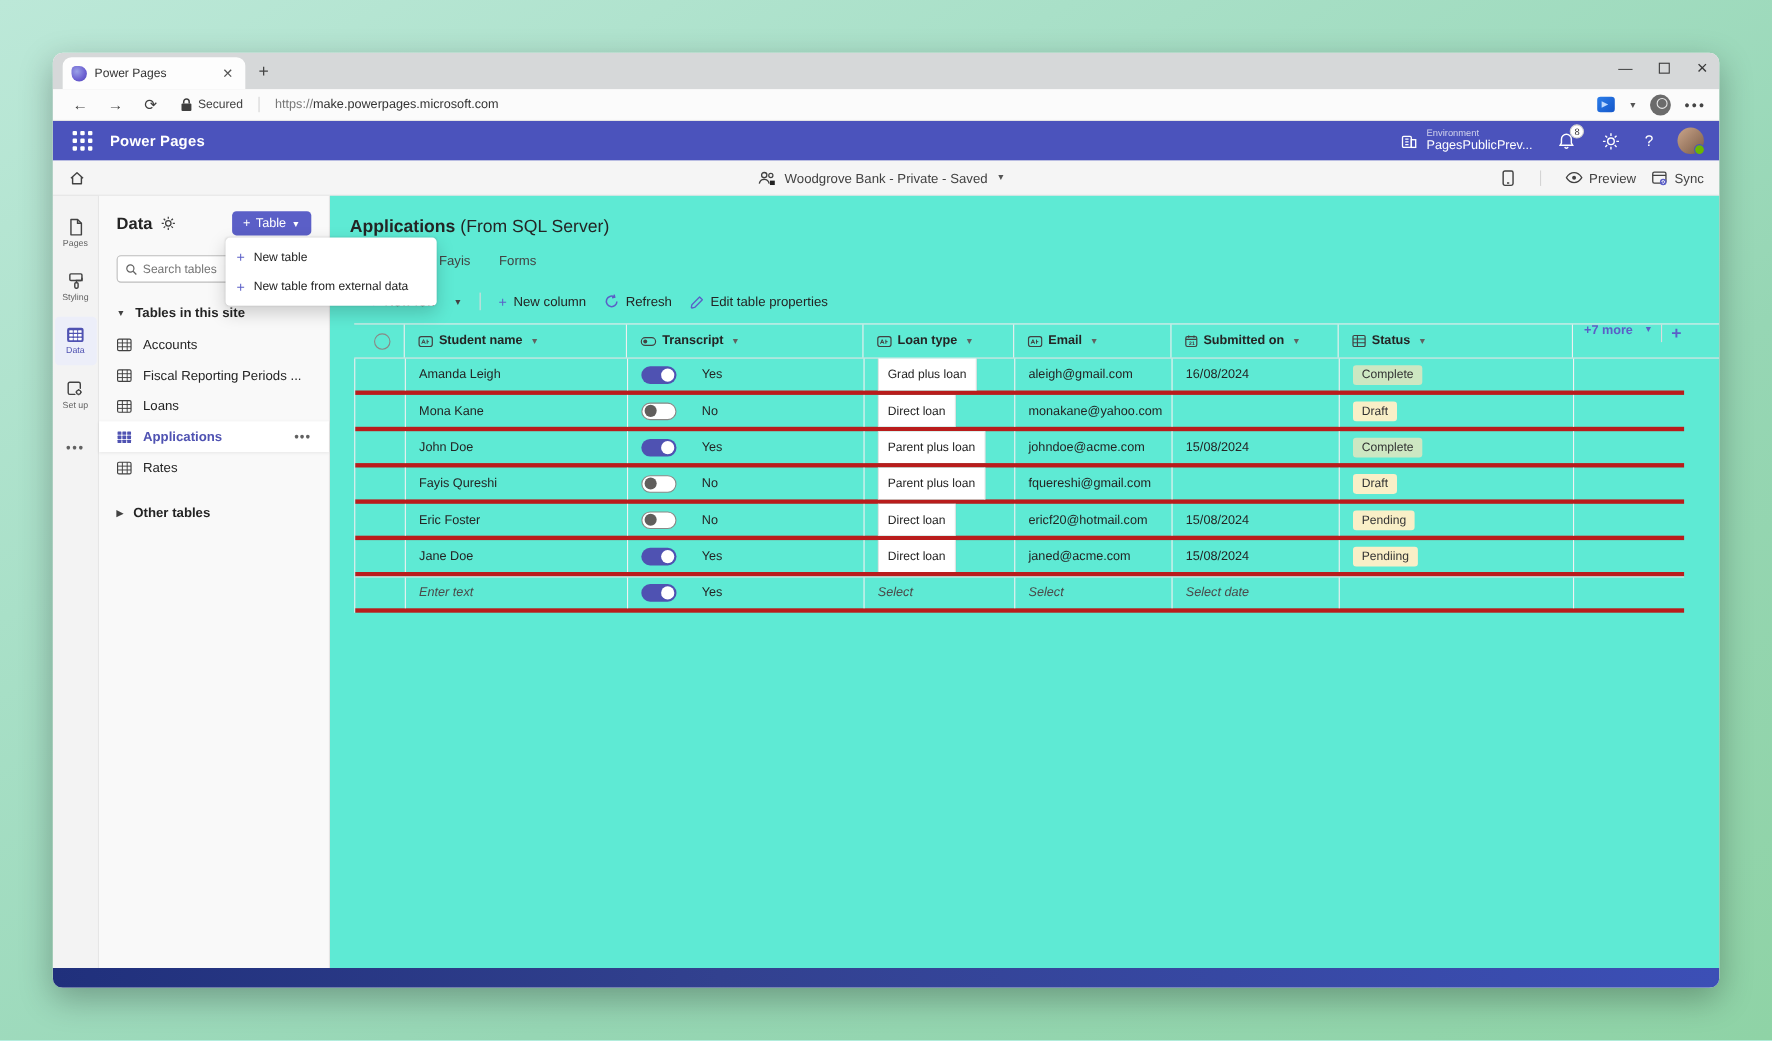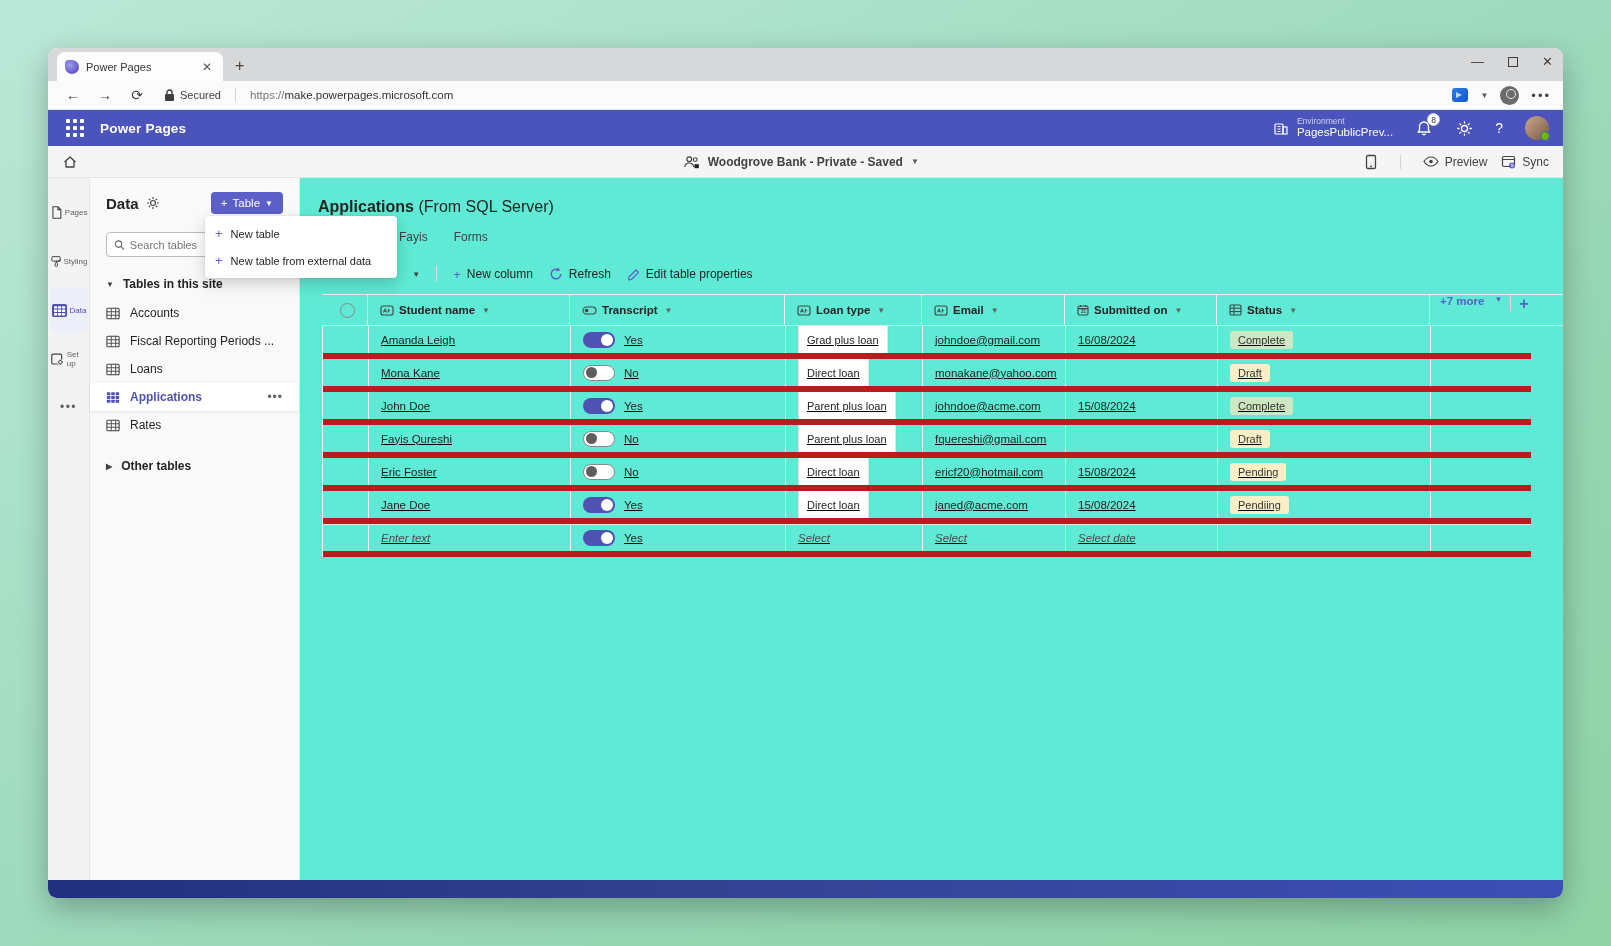--- a/index.html
+++ b/index.html
@@ -52,31 +52,31 @@
   .env-name { font-size:11.5px; color:#fff; }
   .hicon { position:relative; width:18px; height:18px; display:flex; align-items:center; justify-content:center; }
   .badge-dot { position:absolute; top:-6px; right:-7px; background:#fff; color:#333; border-radius:50%;
     width:13px; height:13px; font-size:8.5px; display:flex; align-items:center; justify-content:center; border:1px solid #cfcfcf; }
   .qmark { font-size:14px; color:#fff; }
   .avatar-h { width:24px; height:24px; border-radius:50%; background:linear-gradient(135deg,#caa58a,#7a5b46); position:relative; }
   .avatar-h:after { content:""; position:absolute; right:-1px; bottom:-1px; width:8px; height:8px; border-radius:50%; background:#6bb700; border:1.5px solid #4b53bc; }
 
   
   .sitebar { height:32px; background:#f5f5f5; border-bottom:1px solid #e3e3e3; display:flex; align-items:center; padding:0 14px; position:relative; }
-  .sb-center { position:absolute; left:50%; transform:translateX(-52%); display:flex; align-items:center; gap:8px;font-weight:bold; }
+  .sb-center { position:absolute; left:50%; transform:translateX(-52%); display:flex; align-items:center; gap:8px; }
   .sb-name { font-size:12px; color:#424242; }
   .sb-right { margin-left:auto; display:flex; align-items:center; gap:14px; color:#424242; font-size:12px; }
   .sb-item { display:flex; align-items:center; gap:6px; }
 
   
   .bodyrow { display:flex; height:702px; }
 
   
   .rail { width:42px; background:#f3f3f3; border-right:1px solid #e6e6e6; display:flex; flex-direction:column; align-items:center; padding-top:12px; gap:5px; }
-  .rail-item { width:38px; height:44px; display:flex; flex-direction:row; align-items:center; justify-content:center; gap:2px; border-radius:4px; }
+  .rail-item { width:38px; height:44px; display:flex; flex-direction:column; align-items:center; justify-content:center; gap:2px; border-radius:4px; }
   .rail-label { font-size:8px; color:#616161; }
   .rail-item.active { background:#eceef9; }
   .rail-item.active .rail-label { color:#4f52b2; }
   .rail-more { color:#616161; font-size:12px; letter-spacing:1.5px; margin-top:14px; }
 
   
   .panel { width:210px; background:#f9f9f9; border-right:1px solid #e4e4e4; position:relative; padding:14px 0 0 0; }
   .panel-head { display:flex; align-items:center; padding:0 16px; }
   .panel-title { font-size:15px; font-weight:bold; color:#242424; margin-right:7px; }
   .table-btn { margin-left:auto; background:#5b5fc7; color:#fff; font-size:11.5px; border:none; border-radius:4px;
@@ -110,28 +110,28 @@
   .grid { margin:12px 0 0 22px; }
   .grid-header { display:grid; grid-template-columns:46px 202px 215px 137px 143px 152px 213px 112px;
     height:32px; border-top:1px solid #ececec; border-bottom:1px solid #e3e3e3; }
   .hcell { display:flex; align-items:center; gap:5px; padding-left:12px; font-size:11.5px; font-weight:bold; color:#242424; border-right:1px solid #efefef; }
   .hcell .chev { color:#616161; font-size:8px; margin-left:2px; }
   .hcell.nob { border-right:none; }
   .selcircle { width:15px; height:15px; border:1px solid #8a8886; border-radius:50%; margin-left:6px; }
   .more-cell { display:flex; align-items:flex-start; gap:8px; padding-left:10px; font-size:11.5px; color:#5b5fc7; }
   .grid-body { width:1208px; border-left:1px solid #efefef; }
   .grid-row { display:grid; grid-template-columns:46px 202px 215px 137px 143px 152px 213px; height:33px;
-    border-bottom:6px solid #b91c1c; width:1208px;text-decoration:underline; }
+    border-bottom:4px solid #b91c1c; width:1208px; }
   .cell { display:flex; align-items:center; padding-left:12px; font-size:11.5px; color:#242424; border-right:1px solid #f1f1f1; overflow:hidden; white-space:nowrap; }
   .toggle { width:32px; height:16px; border-radius:9px; position:relative; display:inline-block; flex:0 0 auto; }
   .toggle.on { background:#4f52b2; }
   .toggle.on .knob { position:absolute; right:2px; top:2px; width:12px; height:12px; border-radius:50%; background:#fff; }
   .toggle.off { background:#fff; border:1px solid #8a8886; }
   .toggle.off .knob { position:absolute; left:2px; top:1.5px; width:11px; height:11px; border-radius:50%; background:#605e5c; }
-  .tlabel { margin-left:9px; }
+  .tlabel { margin-left:23px; }
   .loan-chip { border:1px solid #e4e4e4; background:#fff; border-radius:2px; padding:11px 8px; font-size:11px; box-shadow:0 0 0 1px rgba(0,0,0,.015); }
   .badge { border-radius:3px; padding:3px 8px; font-size:11px; color:#333; }
   .badge-green { background:#cde7c2; }
   .badge-yellow { background:#f9efc7; }
   .ph { font-style:italic; color:#4a4a4a; }
   .entry-row { border-top:1px solid #e6e6e6; }
 
   
   .bottombar { height:18px; background:linear-gradient(90deg,#20307c 0%,#32418f 40%,#3c4fb6 100%); }
 
@@ -489,21 +489,21 @@
                 <div class="cell c-student">Amanda Leigh</div>
                 <div class="cell c-transcript">
                   <span class="toggle on">
                     <span class="knob"></span>
                   </span>
                   <span class="tlabel">Yes</span>
                 </div>
                 <div class="cell c-loan">
                   <span class="loan-chip">Grad plus loan</span>
                 </div>
-                <div class="cell c-email">johndoe@gmail.com</div>
+                <div class="cell c-email">aleigh@gmail.com</div>
                 <div class="cell c-date">16/08/2024</div>
                 <div class="cell c-status">
                   <span class="badge badge-green">Complete</span>
                 </div>
               </div>
               <div class="grid-row">
                 <div class="cell c-check"></div>
                 <div class="cell c-student">Mona Kane</div>
                 <div class="cell c-transcript">
                   <span class="toggle off">

